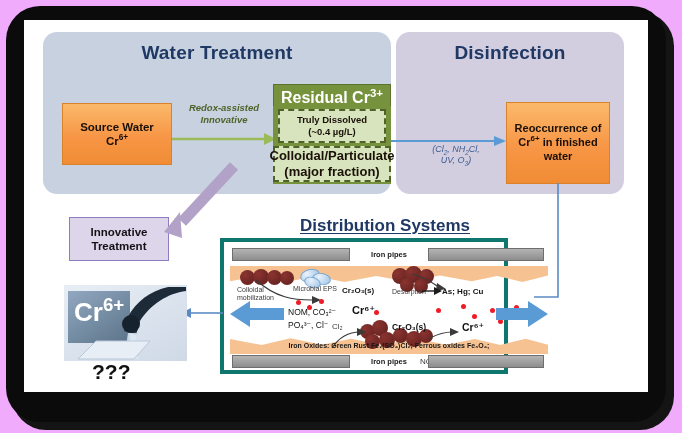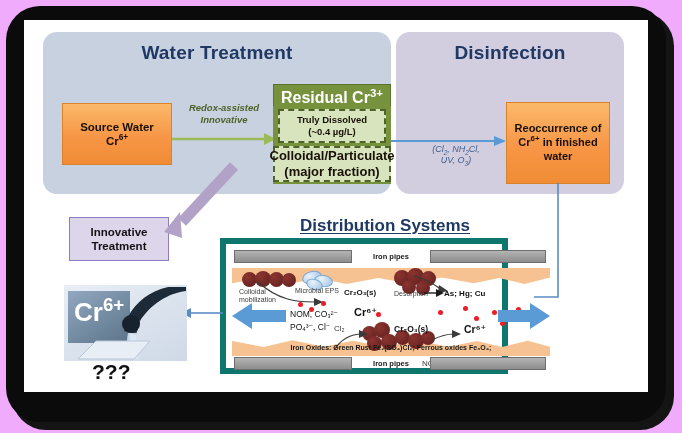--- a/index.html
+++ b/index.html
@@ -43,21 +43,21 @@
 
   
   .lbl{position:absolute;font-weight:bold;}
 
   
   .dist-title{position:absolute;left:196px;top:196px;width:330px;text-align:center;
     font-size:17px;font-weight:bold;color:#1f3864;
     text-decoration:underline;text-underline-offset:2px;}
 
   .pipe-wrap{position:absolute;left:196px;top:218px;width:288px;height:136px;
-    background:#ffffff;border:6px solid #0f766e;box-sizing:border-box;}
+    background:#ffffff;border:4px solid #0f766e;box-sizing:border-box;}
 
   .pipe-bar{position:absolute;background:linear-gradient(180deg,#b4b4b4,#8d8d8d);
      border:1px solid #6e6e6e;box-sizing:border-box;}
   .pipe-lbl{position:absolute;font-size:7.5px;font-weight:bold;color:#171717;
      text-align:center;}
 
   .scale-top,.scale-bot{position:absolute;left:6px;width:318px;height:16px;
      background:#f7c291;}
   .scale-top{top:24px;}
   .scale-bot{top:96px;}

